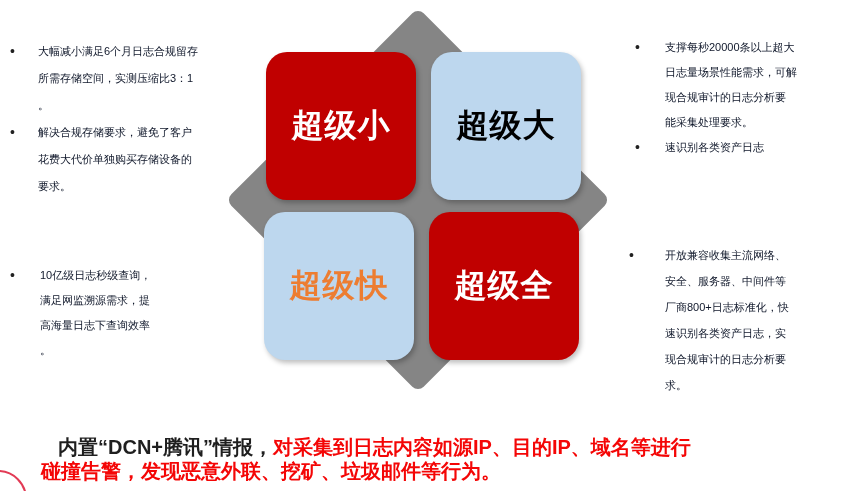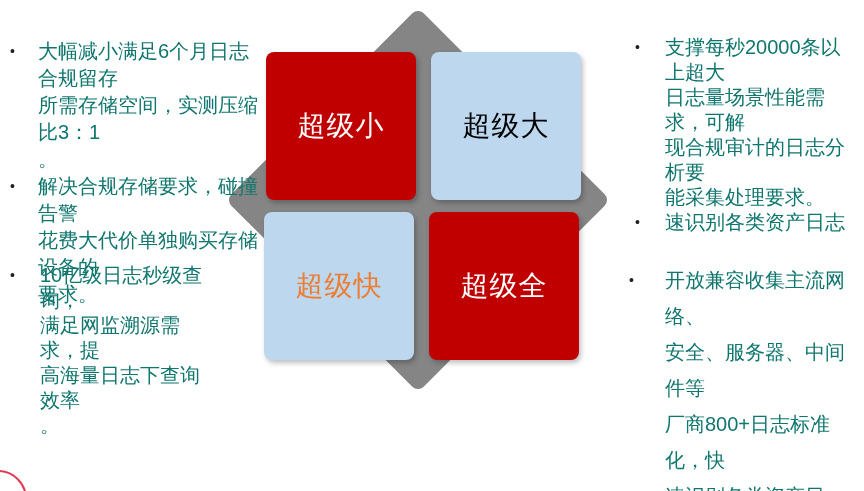--- a/index.html
+++ b/index.html
@@ -9,40 +9,40 @@
     position:relative; width:864px; height:491px;
     background:#ffffff; overflow:hidden;
   }
   
   .diamond {
     position:absolute; left:282px; top:64px; width:272px; height:272px;
     transform:rotate(45deg); border-radius:8px;
   }
   
   .quad {
-    position:absolute; width:150px; height:148px; border-radius:8px;
+    position:absolute; width:150px; height:148px; border-radius:21px;
     display:flex; align-items:center; justify-content:center;
-    font-size:28px; font-weight:400; letter-spacing:1px;
+    font-size:32px; font-weight:700; letter-spacing:1px;
     box-shadow:2px 3px 5px rgba(0,0,0,0.25);
   }
   .q-small { left:266px; top:52px; }
   .q-big   { left:431px; top:52px; }
   .q-fast  { left:264px; top:212px; }
   .q-full  { left:429px; top:212px; }
   
-  .bullets { position:absolute; list-style:none; color:#0f766e; font-size:20px; }
+  .bullets { position:absolute; list-style:none; color:#0f172a; font-size:11px; }
   .bullets li { position:relative; white-space:pre-line; }
   .bullets li::before { content:"\2022"; position:absolute; top:0; font-size:14px; color:#212121; }
   .lt { left:8px;   top:38px;  width:260px; line-height:27px; }
   .lt li { padding-left:30px; } .lt li::before { left:2px; }
   .lb { left:8px;   top:263px; width:195px; line-height:25px; }
   .lb li { padding-left:32px; } .lb li::before { left:2px; }
   .rt { left:630px; top:35px;  width:228px; line-height:25px; }
   .rt li { padding-left:35px; } .rt li::before { left:5px; }
-  .rb { left:624px; top:262px; width:235px; line-height:36px; }
+  .rb { left:624px; top:242px; width:235px; line-height:26px; }
   .rb li { padding-left:41px; } .rb li::before { left:5px; }
   
   .footer {
     position:absolute; left:41px; top:436px; width:800px;
     font-size:20px; font-weight:700; line-height:23.5px;
     white-space:pre-line; text-indent:17px;
   }
   
   .arc {
     position:absolute; left:-31px; top:470px; width:58px; height:58px;
@@ -66,21 +66,21 @@
     <span>超级全</span>
   </div>
   <div class="quad q-fast" style="background: rgb(189, 215, 238); color: rgb(237, 125, 49);">
     <span>超级快</span>
   </div>
 
   <ul class="bullets lt">
     <li>大幅减小满足6个月日志合规留存
 所需存储空间，实测压缩比3：1
 。</li>
-    <li>解决合规存储要求，碰撞告警
+    <li>解决合规存储要求，避免了客户
 花费大代价单独购买存储设备的
 要求。</li>
   </ul>
 
   <ul class="bullets lb">
     <li>10亿级日志秒级查询，
 满足网监溯源需求，提
 高海量日志下查询效率
 。</li>
   </ul>
@@ -95,16 +95,18 @@
 
   <ul class="bullets rb">
     <li>开放兼容收集主流网络、
 安全、服务器、中间件等
 厂商800+日志标准化，快
 速识别各类资产日志，实
 现合规审计的日志分析要
 求。</li>
   </ul>
 
+  <p class="footer"><span style="color: rgb(31, 31, 31);">内置“DCN+腾讯”情报，</span><span style="color: rgb(244, 6, 6);">对采集到日志内容如源IP、目的IP、域名等进行
+碰撞告警，发现恶意外联、挖矿、垃圾邮件等行为。</span></p>
 
   <div class="arc" style="border-color: rgb(226, 59, 85);"></div>
 
 </div>
 
 </body></html>

